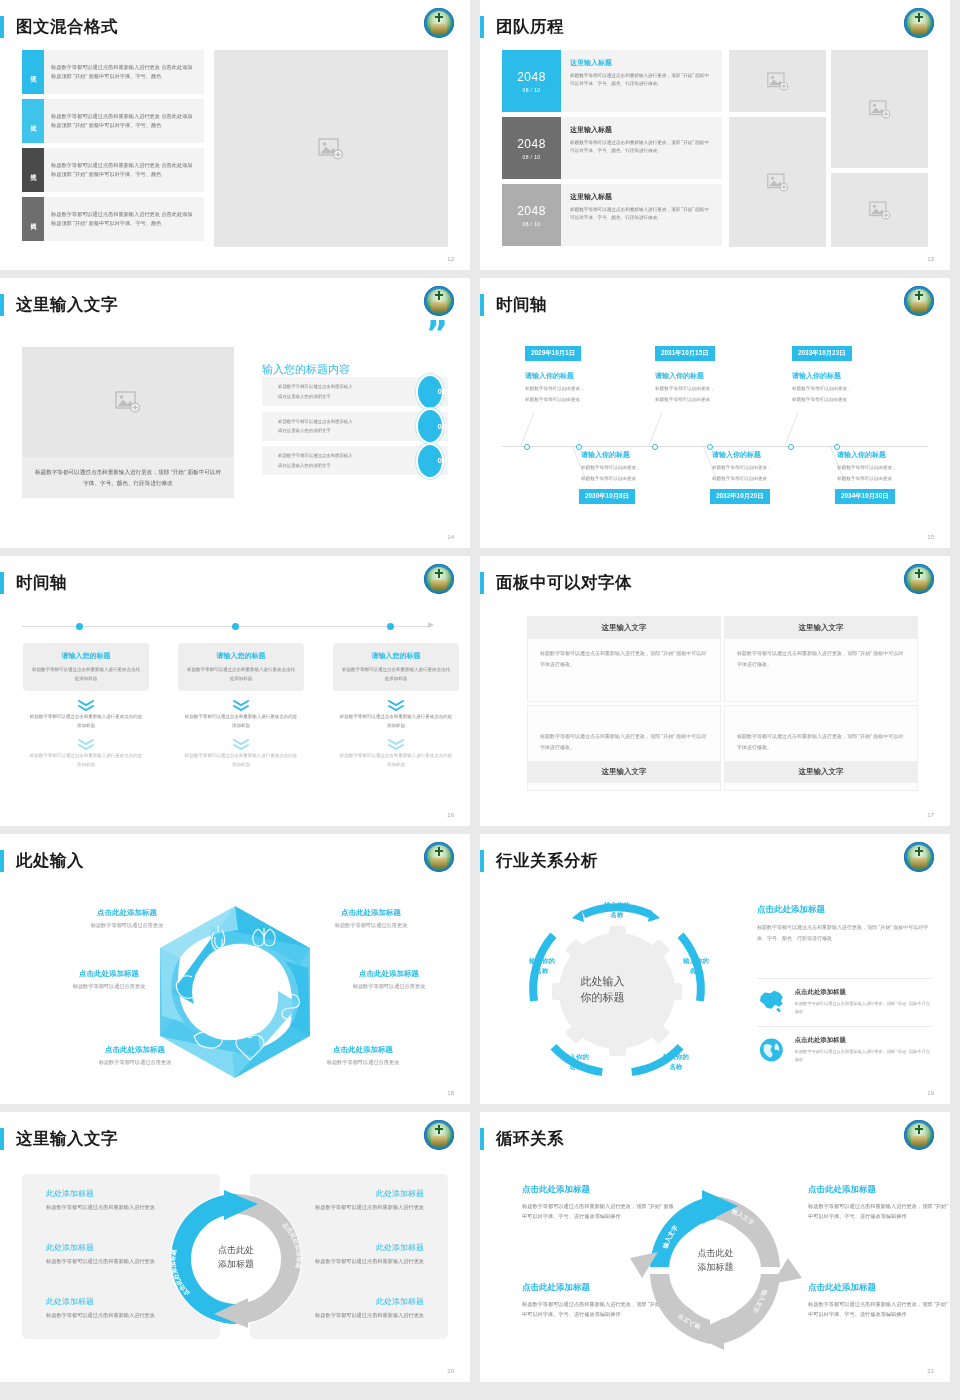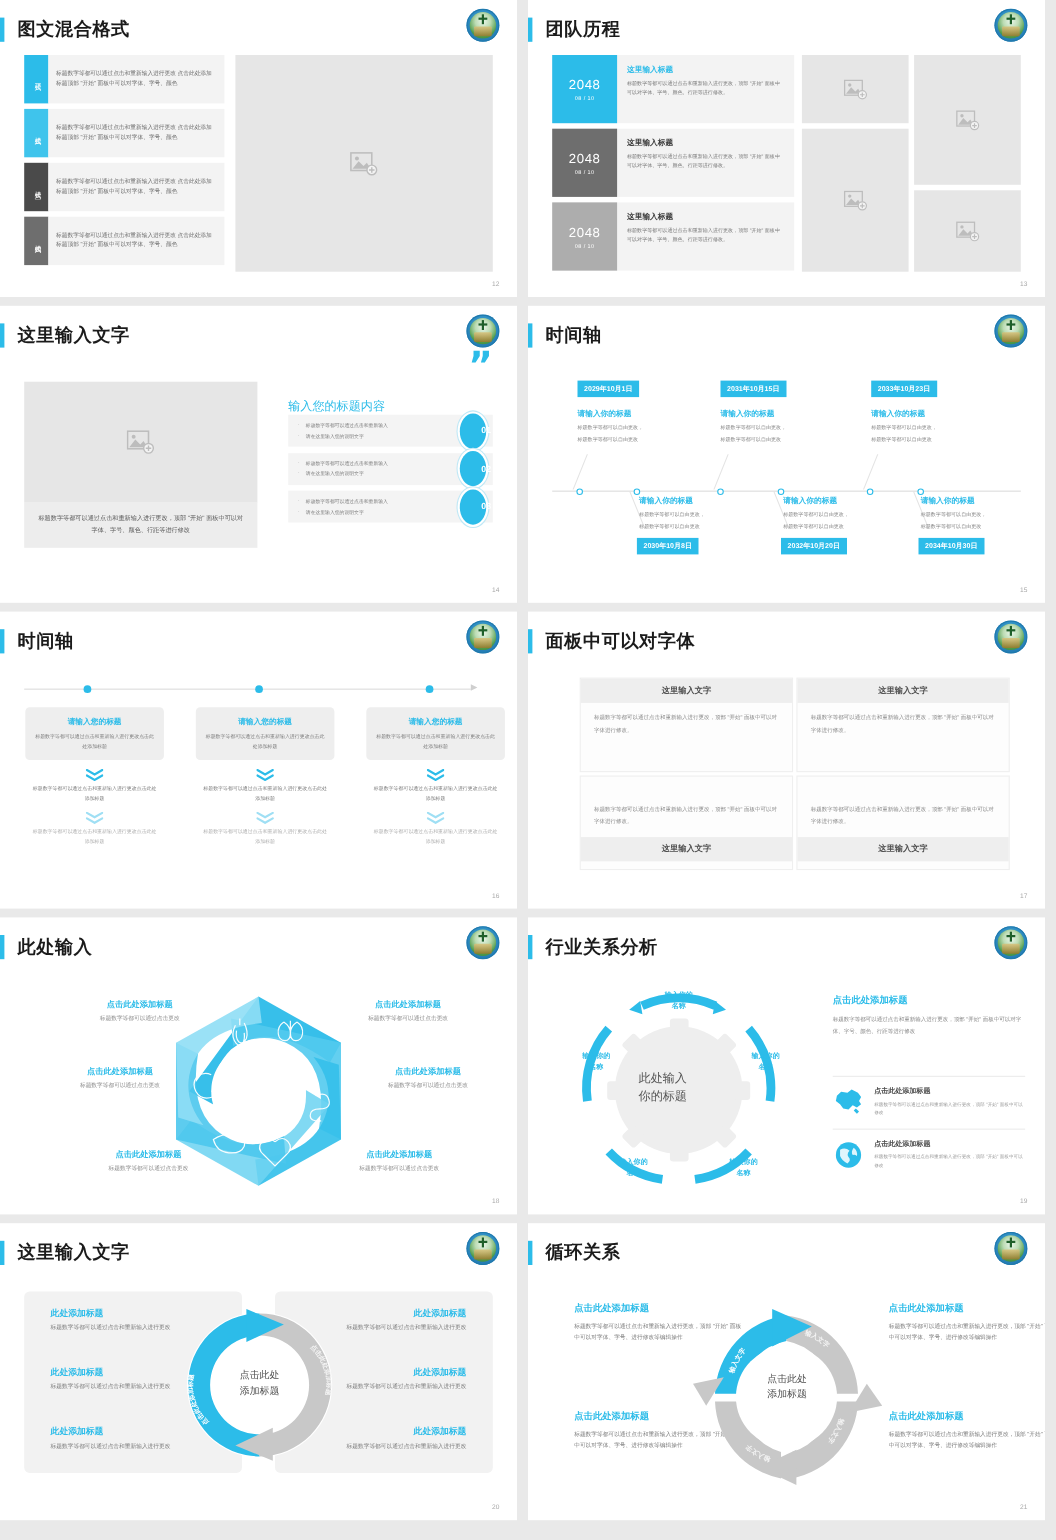--- a/index.html
+++ b/index.html
@@ -110,21 +110,21 @@
   .s18 .lbl{ position:absolute; width:150px; }
   .s18 .lbl h4{ font-size:7.5px; font-weight:bold; color:#2CBCE9; margin-bottom:4px; }
   .s18 .lbl p { font-size:5.2px; color:#8d8d8d; }
 
   
   .s19 .gname{ position:absolute; text-align:center; font-size:6.4px; font-weight:bold;
                color:#2CBCE9; line-height:1.5; width:44px; }
 
   
   .s20 .panel{ position:absolute; top:62px; width:198px; height:165px; background:#f2f2f2; border-radius:5px; }
-  .s20 .blk h4{ font-size:8px; font-weight:bold; color:#2CBCE9; margin-bottom:4px; }
+  .s20 .blk h4{ font-size:8px; font-weight:normal; color:#2CBCE9; margin-bottom:4px; }
   .s20 .blk p { font-size:5.2px; line-height:1.9; color:#7d7d7d; }
   .s20 .cc{ position:absolute; left:0; right:0; text-align:center; font-size:9px;
             color:#4d4d4d; line-height:1.5; }
 
   
   .s21 .blk{ position:absolute; width:155px; }
   .s21 .blk h4{ font-size:8.5px; font-weight:bold; color:#2CBCE9; margin-bottom:5px; }
   .s21 .blk p { font-size:5.2px; line-height:2.0; color:#7d7d7d; }
   .s21 .cc{ position:absolute; text-align:center; font-size:9px; color:#4d4d4d; line-height:1.5; }
   .arcword{ font-size:6px; fill:#ffffff; font-weight:bold; }

